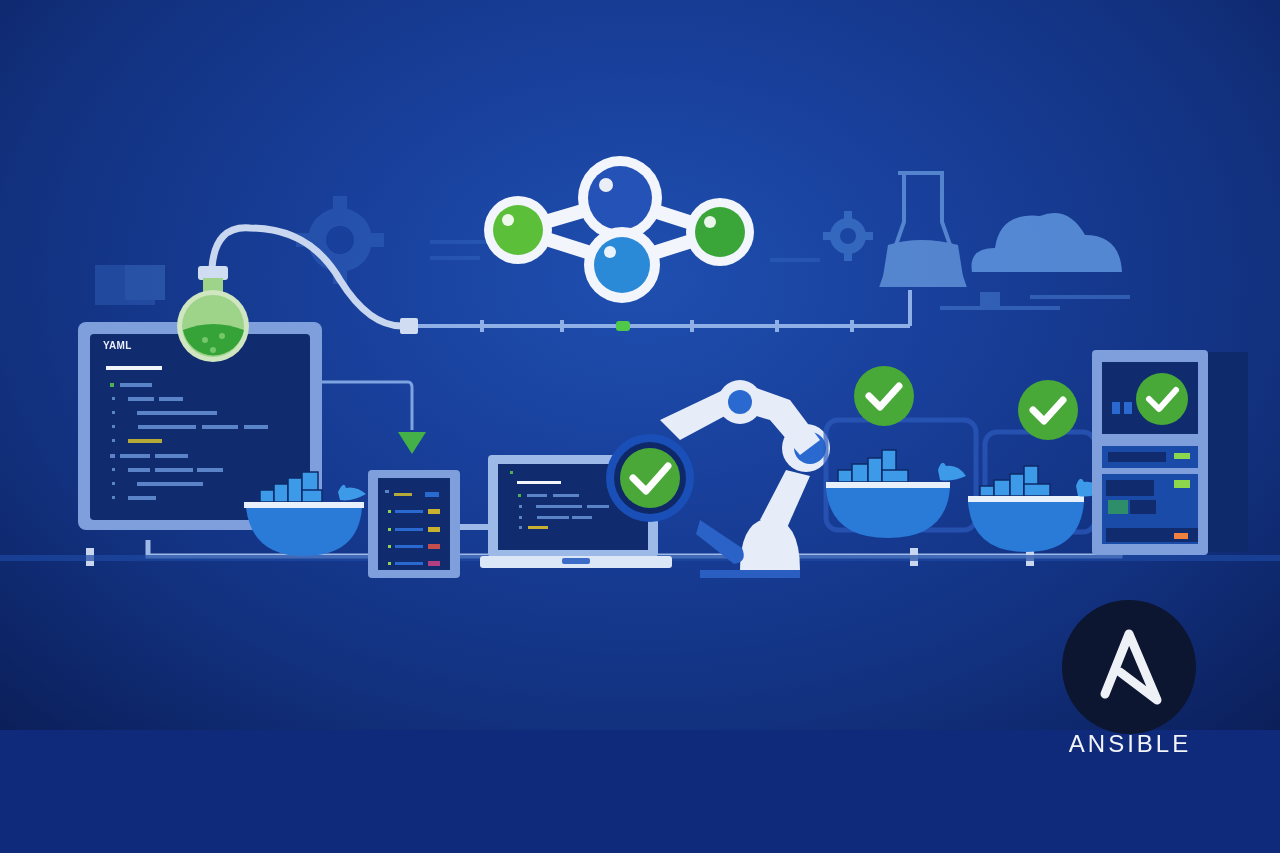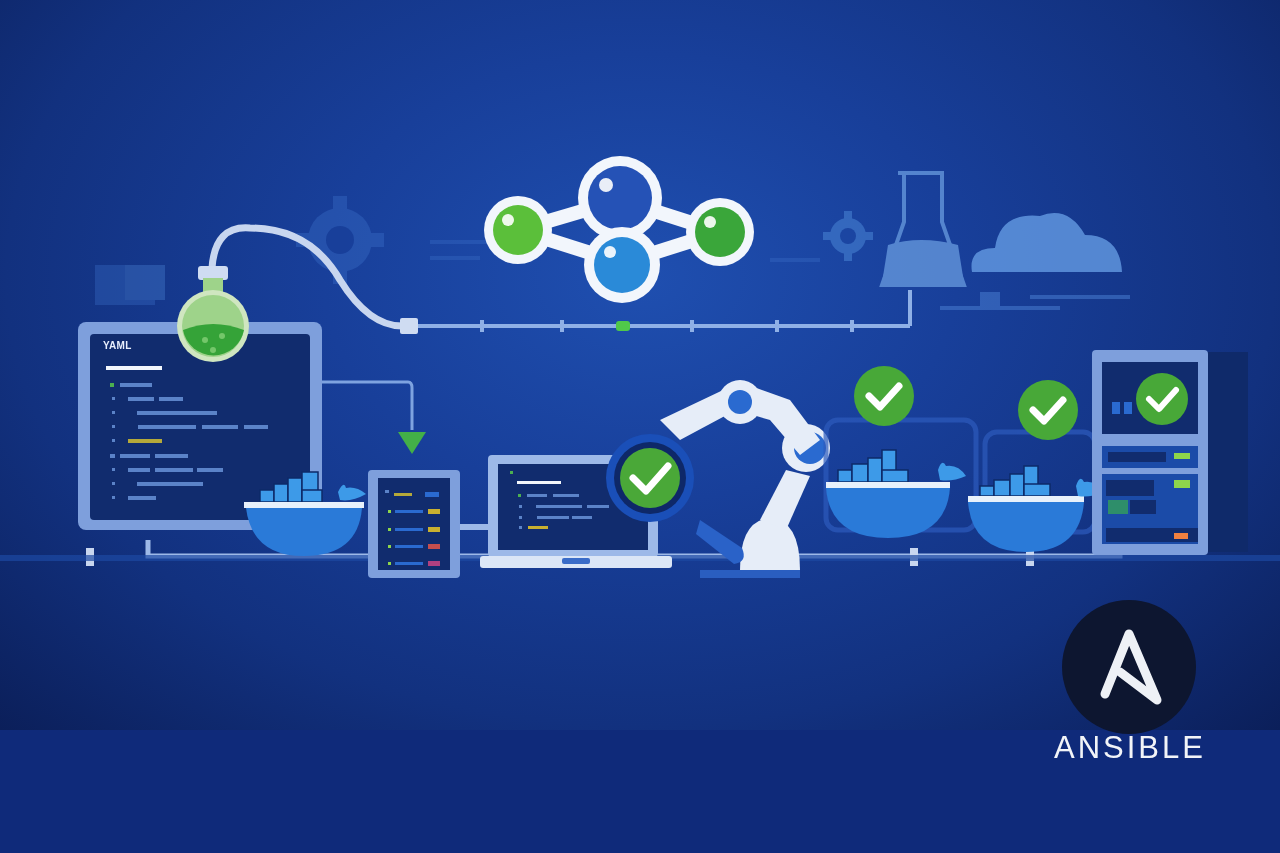--- a/index.html
+++ b/index.html
@@ -3,21 +3,21 @@
 <meta charset="utf-8">
 <style>
   html,body{margin:0;padding:0;}
   body{width:1280px;height:853px;overflow:hidden;background:#0f2a7a;font-family:"Liberation Sans",sans-serif;}
   .scene{position:relative;width:1280px;height:730px;
     background:radial-gradient(ellipse at 50% 38%,#1f4fb0 0%,#183f9a 35%,#12317f 70%,#0b1f5a 100%);}
   svg.art{position:absolute;left:0;top:0;}
   .yaml-label{position:absolute;left:103px;top:340px;color:#e8eefc;font-weight:700;font-size:10px;letter-spacing:0.3px;}
   .logo{position:absolute;left:1062px;top:600px;width:134px;height:134px;border-radius:50%;background:#0d1630;}
   .logo svg{position:absolute;left:0;top:0;}
-  .logo-text{position:absolute;left:1040px;top:730px;width:180px;text-align:center;color:#f2f4f8;font-size:31px;letter-spacing:3px;}
+  .logo-text{position:absolute;left:1040px;top:730px;width:180px;text-align:center;color:#f2f4f8;font-size:24px;letter-spacing:3px;}
 </style>
 </head>
 <body>
 
 <div class="scene">
 <svg class="art" width="1280" height="853" viewBox="0 0 1280 853">
 
   <g opacity="0.35" fill="#3b6fc9">
     <rect x="95" y="265" width="60" height="40"></rect>
     <rect x="125" y="265" width="40" height="35" fill="#4d86d8"></rect>

